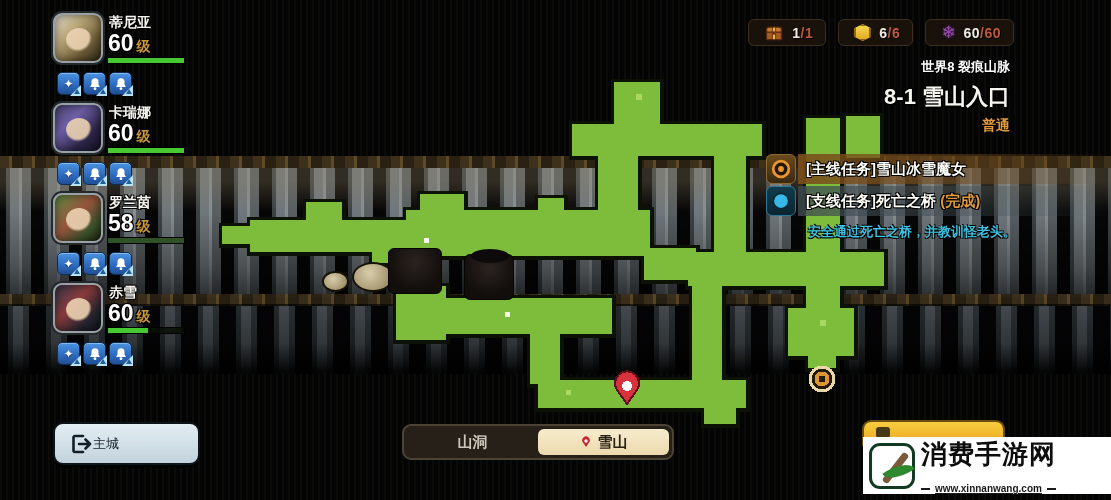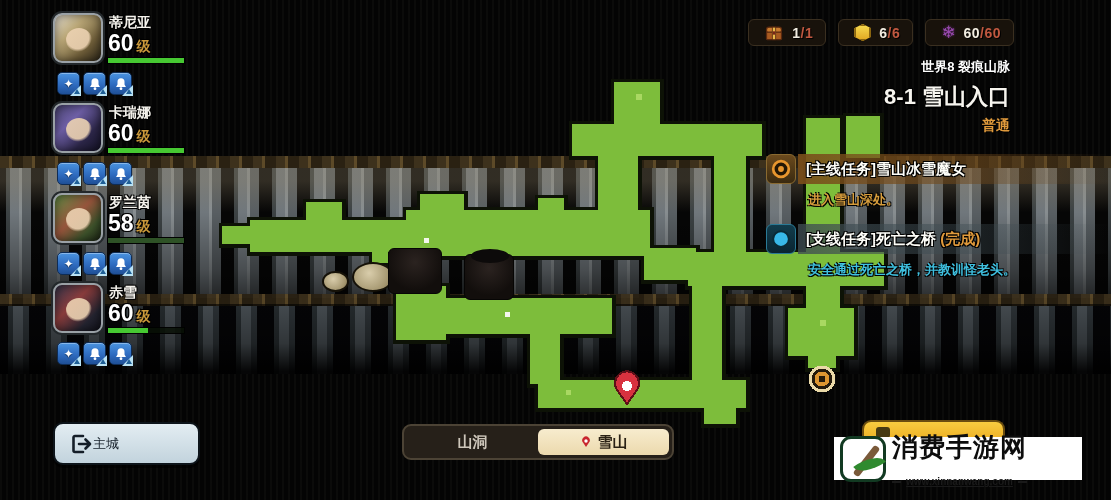--- a/index.html
+++ b/index.html
@@ -121,21 +121,21 @@
   .tab-inactive { color:#cdc6ba; }
   .mini-pin { width:12px; height:12px; }
 
   .yellow-btn { position:absolute; left:862px; top:420px; width:143px; height:26px;
     border-radius:9px 9px 0 0; background:linear-gradient(180deg,#f8cc40,#e9a71d);
     border:2px solid #6a4d10; border-bottom:none; z-index:5; cursor:pointer; }
   .yellow-btn .mark { position:absolute; left:12px; top:5px; width:14px; height:11px;
     border-radius:3px; background:#473a12; }
 
   
-  .watermark { position:absolute; left:834px; top:437px; width:248px; height:43px; background:#fff;
+  .watermark { position:absolute; left:863px; top:437px; width:248px; height:57px; background:#fff;
     z-index:8; display:flex; align-items:center; }
   .wm-logo { position:relative; width:46px; height:46px; margin-left:6px; border-radius:11px;
     border:3px solid #123a22; background:#fff; flex:0 0 46px; }
   .wm-logo .stick { position:absolute; left:20px; top:4px; width:7px; height:36px; border-radius:3px;
     background:#7a5a3a; transform:rotate(38deg); }
   .wm-logo .leaf { position:absolute; left:6px; top:10px; width:30px; height:14px;
     background:#2f8a2f; border-radius:0 100% 0 100%; transform:rotate(-34deg) translateY(10px); }
   .wm-text { margin-left:6px; }
   .wm-title { font-size:26px; font-weight:900; color:#0d0d0d; letter-spacing:1px;
     font-family:"Liberation Serif","DejaVu Serif",serif; white-space:nowrap; }
@@ -366,21 +366,20 @@
       <div class="q-head">
         <span class="q-band q-band-main"></span>
         <span class="q-icon q-icon-main">
           <svg width="22" height="22" viewBox="0 0 24 24">
               <circle cx="12" cy="12" r="8.5" fill="#241705" stroke="#e8962e" stroke-width="3"></circle>
               <circle cx="12" cy="12" r="3.2" fill="#e8962e"></circle>
             </svg>
         </span>
         <span class="q-title"><span>[主线任务]</span><span>雪山冰雪魔女</span><span class="status"></span></span>
       </div>
-      <div class="q-desc q-desc-main">进入雪山深处。</div>
     </div>
     <div class="q-row">
       <div class="q-head">
         <span class="q-band q-band-side"></span>
         <span class="q-icon q-icon-side">
           <svg width="22" height="22" viewBox="0 0 24 24">
               <circle cx="12" cy="12" r="8.5" fill="#38b8e8" stroke="#0a2a36" stroke-width="2"></circle>
             </svg>
         </span>
         <span class="q-title"><span>[支线任务]</span><span>死亡之桥</span><span class="status"> (完成)</span></span>

